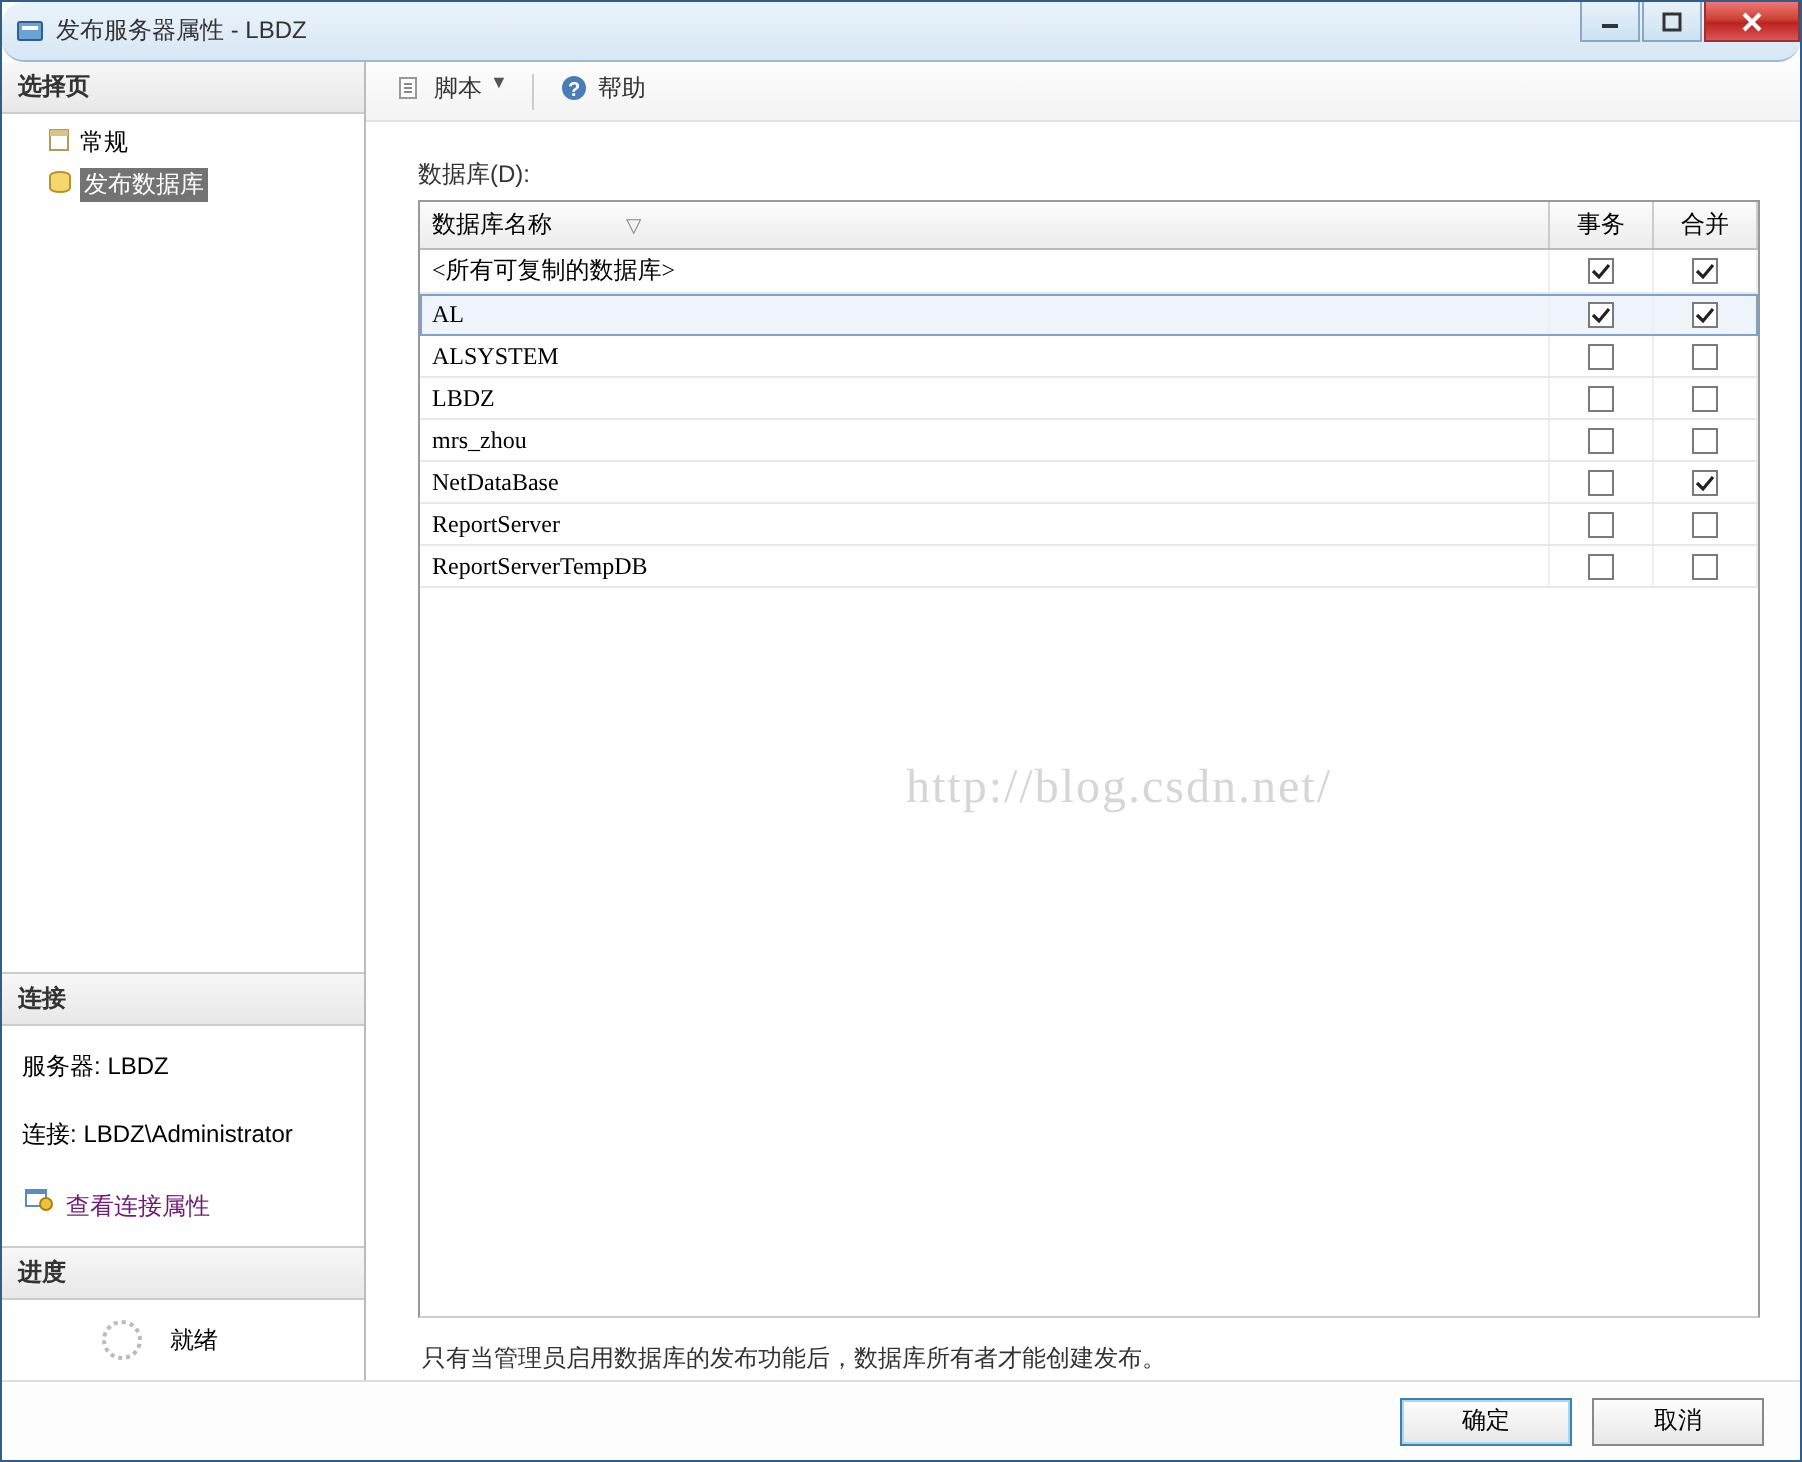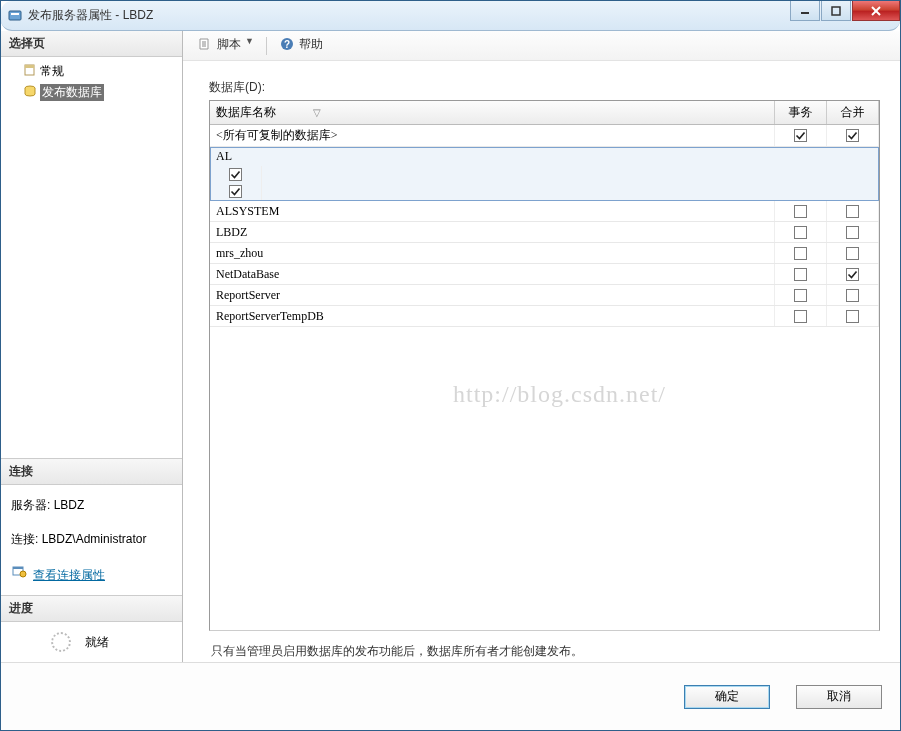--- a/index.html
+++ b/index.html
@@ -14,45 +14,45 @@
 .winbtn.min, .winbtn.max { color: #333; }
 .body { flex: 1; display: flex; overflow: hidden; }
 .left { width: 182px; border-right: 1px solid #bbb; display: flex; flex-direction: column; background: #fff; }
 .panehdr { background: linear-gradient(#f7f7f7,#e8e8e8); border-bottom: 1px solid #ccc; padding: 4px 8px; font-weight: bold; color: #333; }
 .tree { padding: 4px 4px; flex: 0 0 auto; }
 .treeitem { display: flex; align-items: center; padding: 2px 4px 2px 18px; gap: 3px; cursor: default; }
 .treeitem.selected .lbl { background: #737373; color: #fff; padding: 0 2px; }
 .spacer { flex: 1; }
 .section { border-top: 1px solid #ccc; }
 .conn { padding: 8px 10px; line-height: 2; font-size: 12px; }
-.link { color: #0369a1; text-decoration: underline; cursor: pointer; }
+.link { color: #701a75; cursor: pointer; }
 .linkrow { display: flex; align-items: center; gap: 6px; margin-top: 12px; }
 .progress { padding: 10px; display: flex; align-items: center; gap: 14px; margin-left: 40px; }
 .spinner { width: 20px; height: 20px; border: 2px dotted #bbb; border-radius: 50%; }
 .right { flex: 1; display: flex; flex-direction: column; padding: 0; background: #fff; }
 .toolbar { height: 30px; display: flex; align-items: center; gap: 4px; padding: 0 10px; border-bottom: 1px solid #e3e3e3; background: linear-gradient(#fdfdfd,#f3f3f3); }
 .tbtn { display: flex; gap: 4px; padding: 2px 4px; cursor: default; color: #333; }
 .tsep { width: 1px; height: 18px; background: #ccc; margin: 0 4px; }
 .content { flex: 1; padding: 18px 20px 0 26px; overflow: hidden; display: flex; flex-direction: column; }
 .fieldlbl { margin-bottom: 4px; color: #333; }
 .grid { border: 1px solid #999; border-bottom: 1px solid #ccc; background: #fff; flex: 1; overflow: hidden; }
 .ghdr { display: flex; background: linear-gradient(#fcfcfc,#ececec); border-bottom: 1px solid #bbb; font-size: 12px; }
 .gh { padding: 3px 6px; border-right: 1px solid #ccc; display: flex; align-items: center; gap: 4px; }
 .gh.name { flex: 1; gap: 37px; }
 .gh.chk { width: 52px; justify-content: center; }
 .sortarrow { color: #888; font-size: 10px; }
 .grow { display: flex; border-bottom: 1px solid #e8e8e8; font-size: 12px; align-items: stretch; min-height: 21px; }
 .gcell { padding: 2px 6px; border-right: 1px solid #eee; display: flex; align-items: center; font-family: SimSun, serif; }
 .gcell.name { flex: 1; }
 .gcell.chk { width: 52px; justify-content: center; }
-.grow.selected { background: #eef4fa; outline: 1px solid #7da2ce; outline-offset: -1px; flex-direction: column; }
+.grow.selected { background: #eef4fa; outline: 1px solid #7da2ce; outline-offset: -1px; }
 .cbsvg { width: 13px; height: 13px; }
 .hint { padding: 12px 2px 2px 2px; color: #333; font-size: 12px; }
 .watermark { position: absolute; color: #d6d6d6; font-size: 24px; font-family: serif; letter-spacing: 1px; pointer-events: none; }
-.footer { height: 68px; border-top: 1px solid #ddd; display: flex; align-items: center; justify-content: flex-end; padding: 0 18px; gap: 26px; background: #fdfdfd; }
+.footer { height: 40px; border-top: 1px solid #ddd; display: flex; align-items: center; justify-content: flex-end; padding: 0 18px; gap: 10px; background: #fdfdfd; }
 .btn { min-width: 86px; height: 24px; border: 1px solid #888; background: linear-gradient(#fdfdfd,#e8e8e8); cursor: default; font-size: 12px; }
 .btn.primary { border: 1px solid #3c7fb1; box-shadow: 0 0 0 1px #a8d8f0 inset; }
 .content-wrap { position: relative; flex: 1; display: flex; flex-direction: column; }
 </style>
 </head>
 <body>
 
 <div class="window">
 
   <div class="titlebar">

